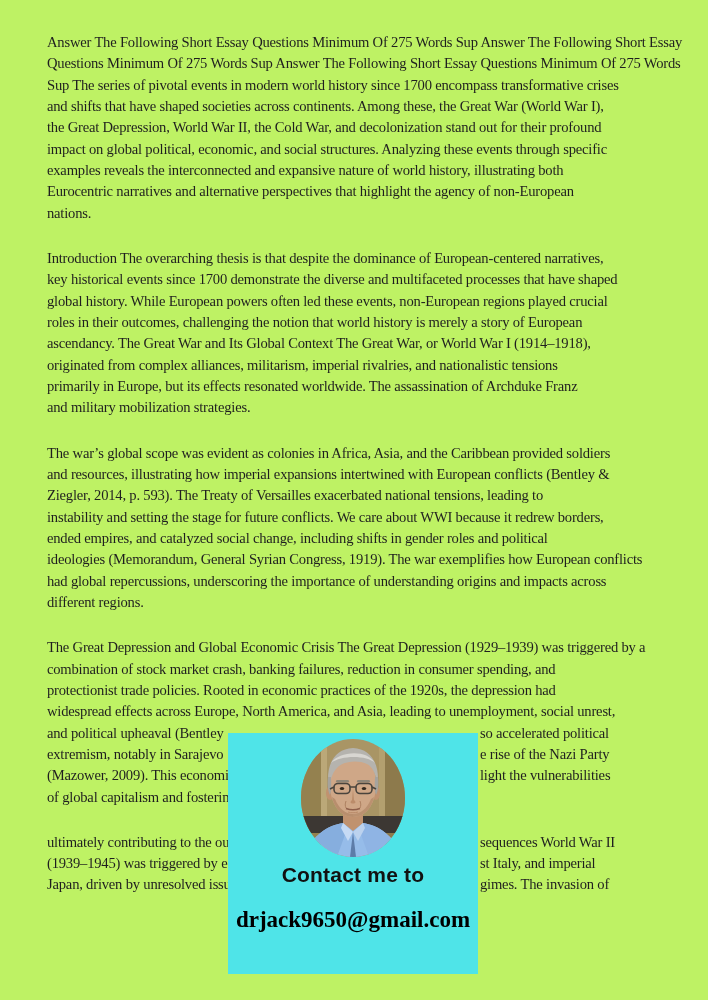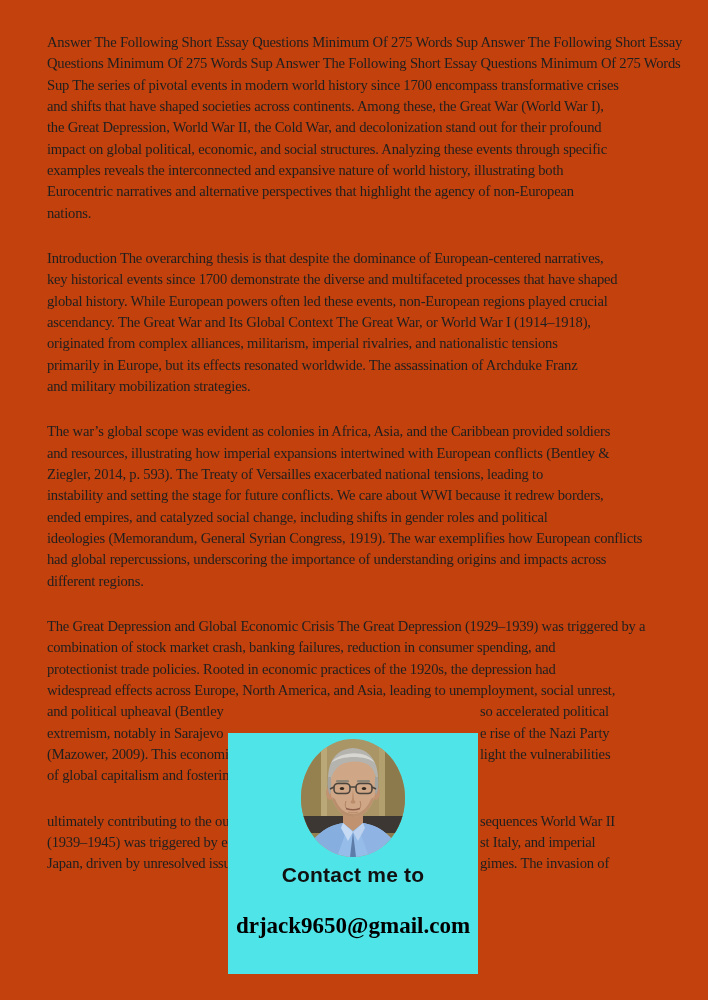--- a/index.html
+++ b/index.html
@@ -1,20 +1,20 @@
 <!DOCTYPE html>
 <html><head>
 <meta charset="utf-8">
 <style>
   html, body { margin: 0; padding: 0; background: #ffffff; }
   .page {
     position: relative;
     width: 708px;
     height: 1000px;
-    background: #c2410c;
+    background: #bef264;
     overflow: hidden;
     font-family: "Liberation Serif", serif;
   }
   .essay {
     position: absolute;
     left: 47px;
     top: 32px;
     width: 646px;
     font-size: 14.6px;
     line-height: 21.33px;
@@ -41,21 +41,21 @@
     margin-top: 1px;
     font-family: "Liberation Sans", sans-serif;
     font-weight: bold;
     font-size: 21px;
     line-height: 34px;
     color: #111111;
     text-align: center;
     letter-spacing: 0.2px;
   }
   .ad-email {
-    margin-top: 19px;
+    margin-top: 13px;
     font-family: "Liberation Serif", serif;
     font-weight: bold;
     font-size: 23px;
     line-height: 30px;
     color: #000000;
     text-align: right;
   }
 </style>
 </head>
 <body>
@@ -71,20 +71,21 @@
         <div class="line">the Great Depression, World War II, the Cold War, and decolonization stand out for their profound</div>
         <div class="line">impact on global political, economic, and social structures. Analyzing these events through specific</div>
         <div class="line">examples reveals the interconnected and expansive nature of world history, illustrating both</div>
         <div class="line">Eurocentric narratives and alternative perspectives that highlight the agency of non-European</div>
         <div class="line">nations.</div>
       </div>
       <div class="para">
         <div class="line">Introduction The overarching thesis is that despite the dominance of European-centered narratives,</div>
         <div class="line">key historical events since 1700 demonstrate the diverse and multifaceted processes that have shaped</div>
         <div class="line">global history. While European powers often led these events, non-European regions played crucial</div>
+        <div class="line">roles in their outcomes, challenging the notion that world history is merely a story of European</div>
         <div class="line">ascendancy. The Great War and Its Global Context The Great War, or World War I (1914–1918),</div>
         <div class="line">originated from complex alliances, militarism, imperial rivalries, and nationalistic tensions</div>
         <div class="line">primarily in Europe, but its effects resonated worldwide. The assassination of Archduke Franz</div>
         <div class="line">and military mobilization strategies.</div>
       </div>
       <div class="para">
         <div class="line">The war’s global scope was evident as colonies in Africa, Asia, and the Caribbean provided soldiers</div>
         <div class="line">and resources, illustrating how imperial expansions intertwined with European conflicts (Bentley &amp;</div>
         <div class="line">Ziegler, 2014, p. 593). The Treaty of Versailles exacerbated national tensions, leading to</div>
         <div class="line">instability and setting the stage for future conflicts. We care about WWI because it redrew borders,</div>

